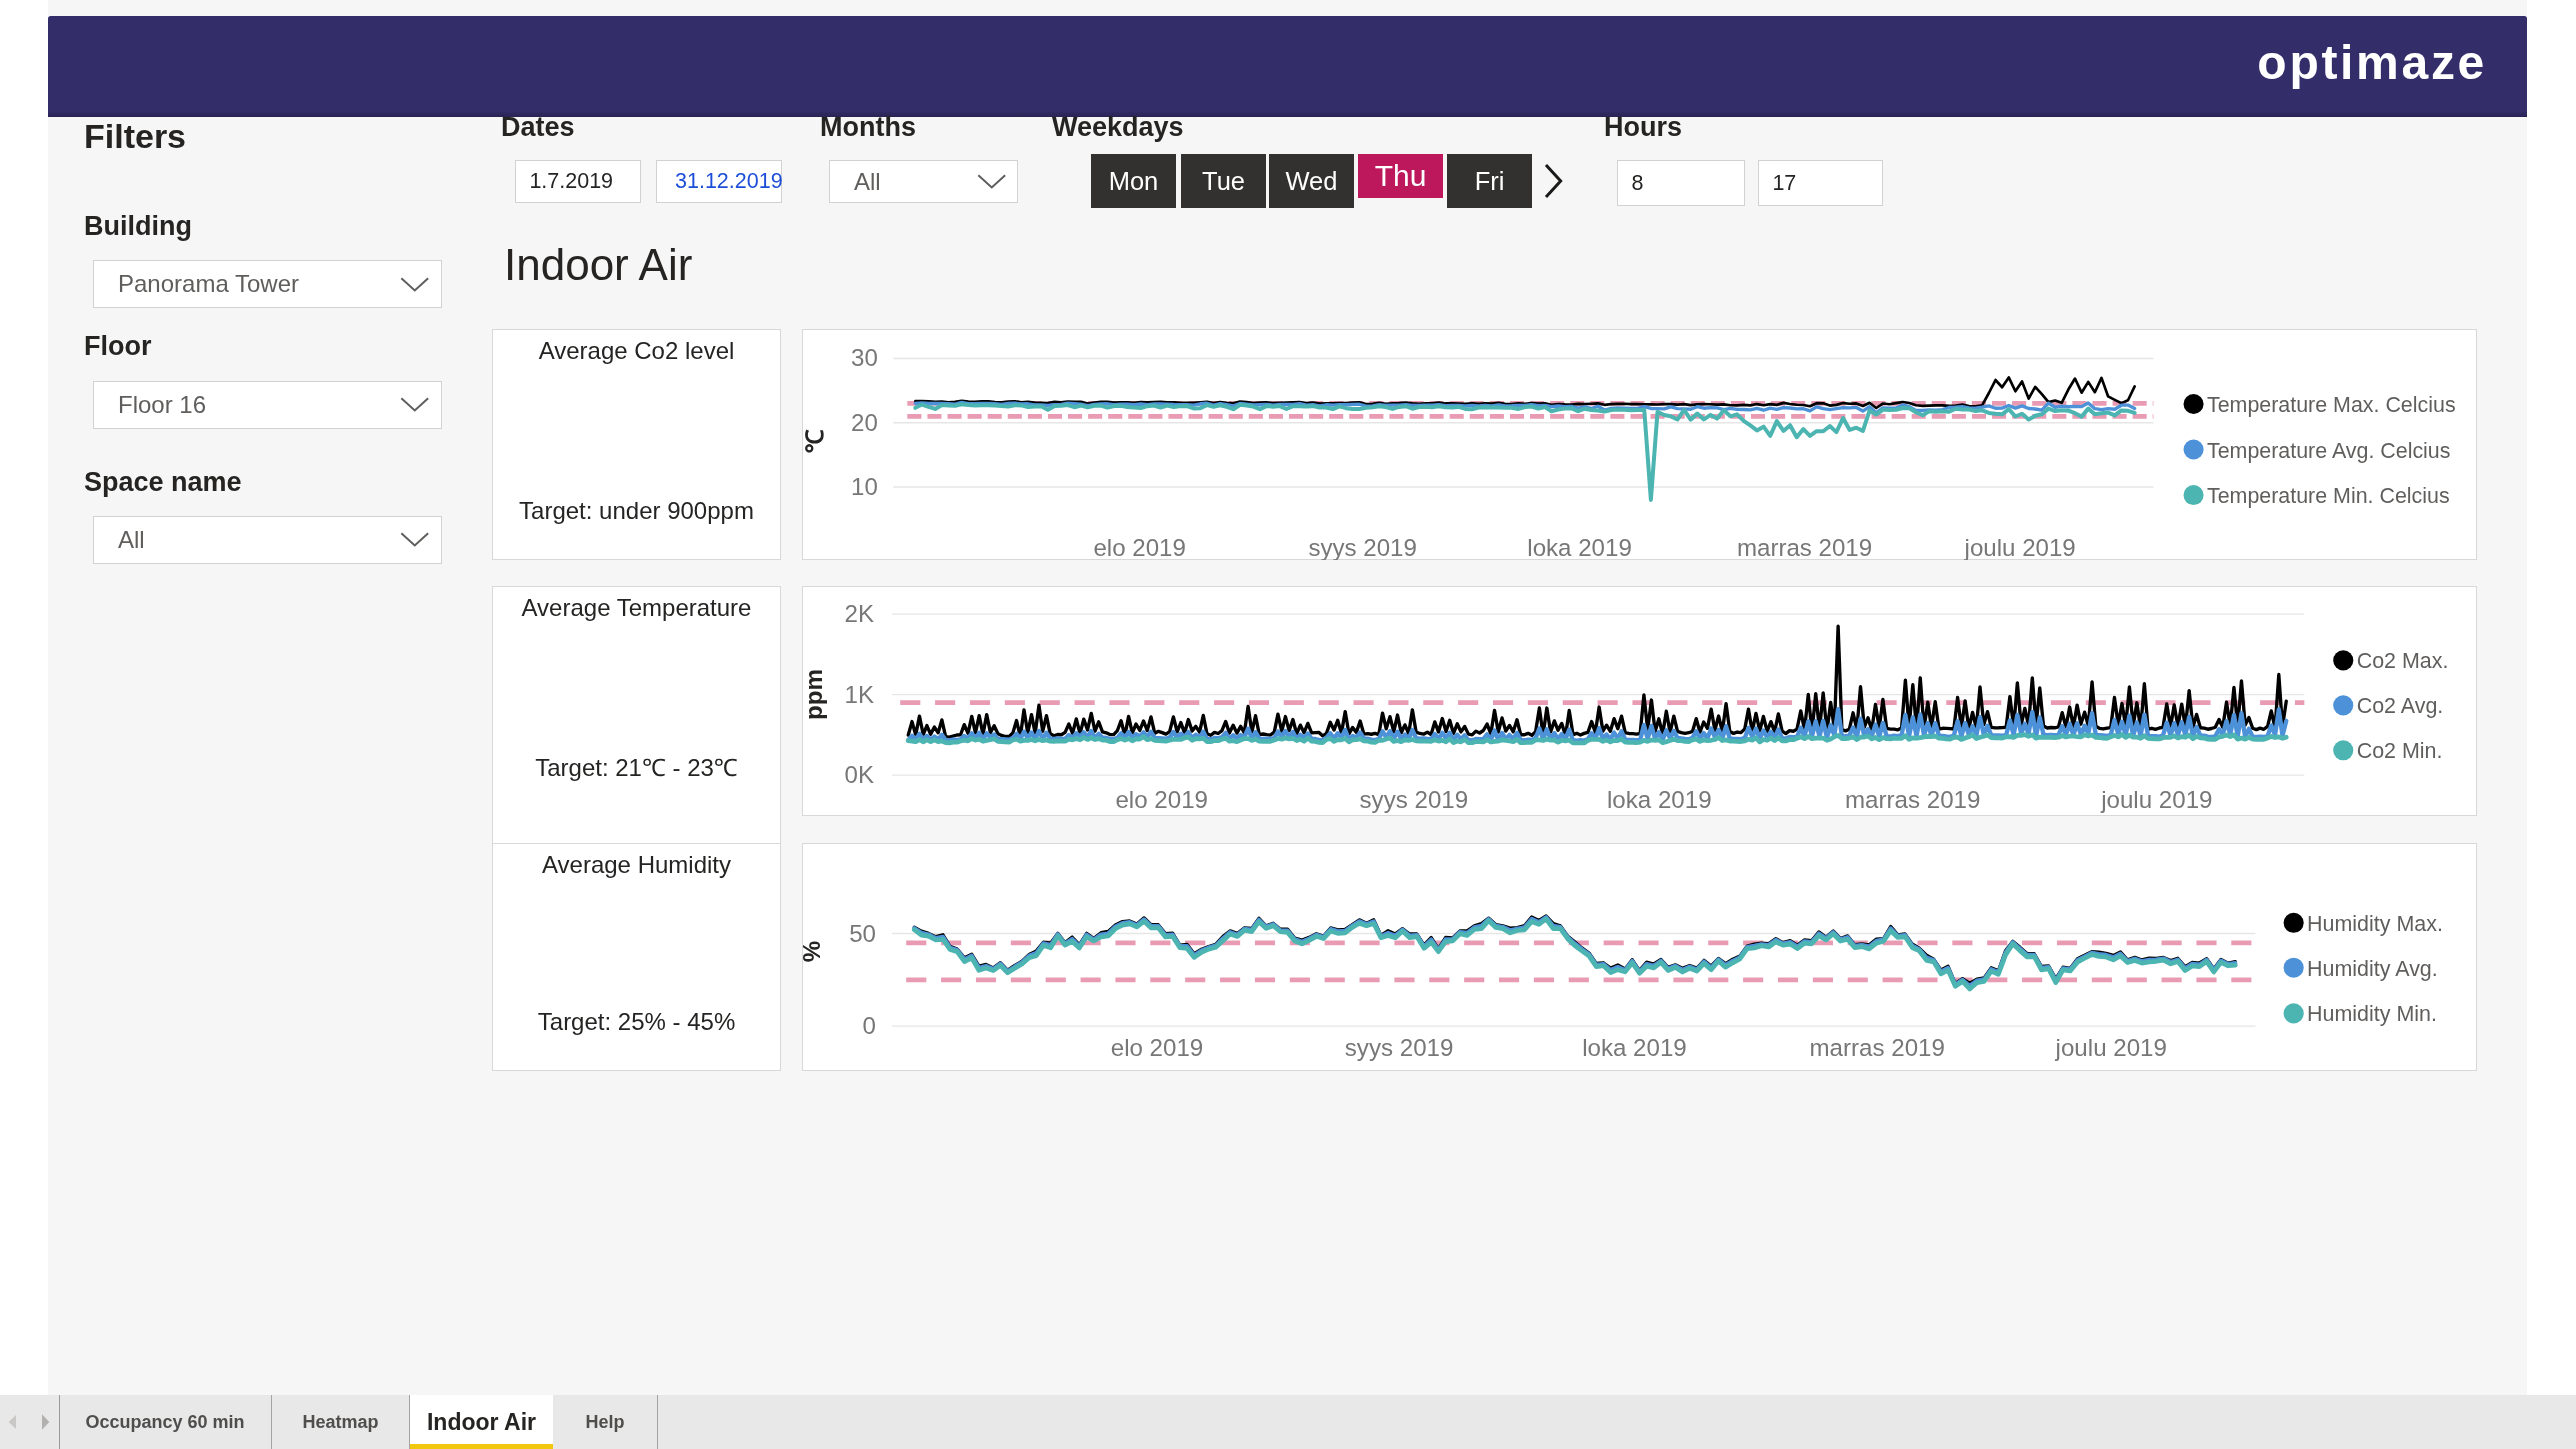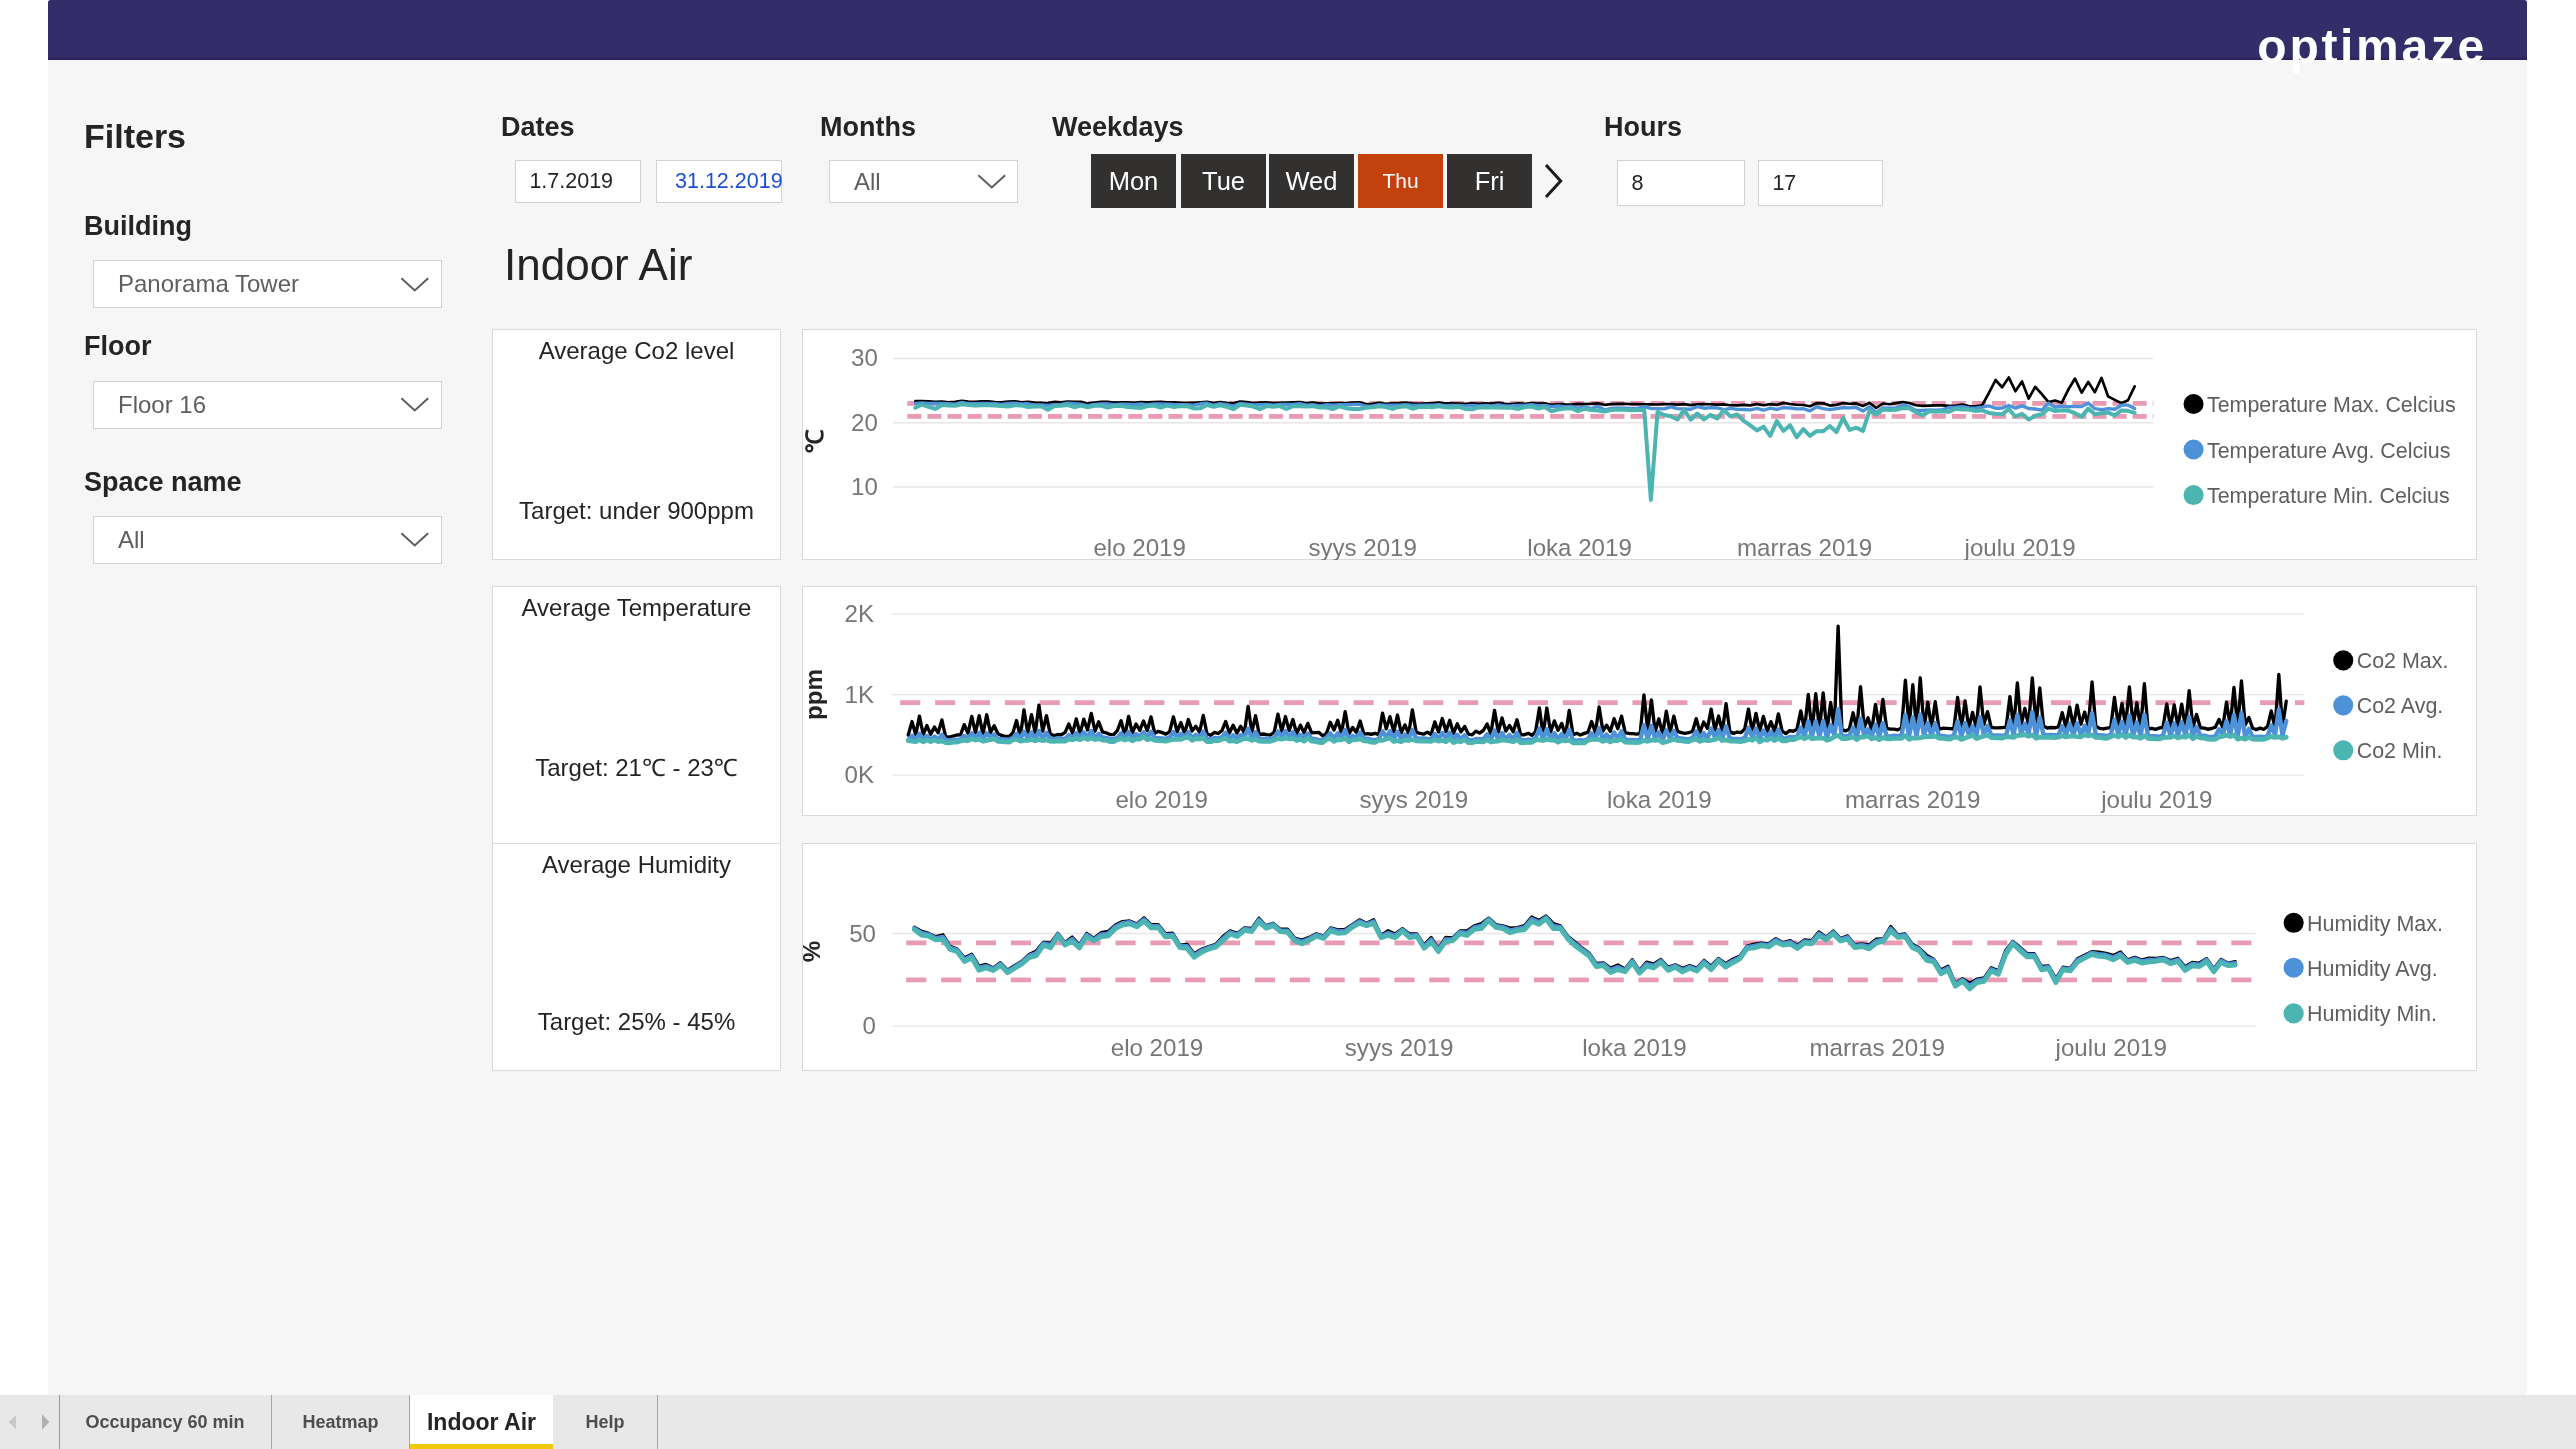--- a/index.html
+++ b/index.html
@@ -1,19 +1,19 @@
 <!DOCTYPE html>
 <html style="font-size:10.7px"><head><meta charset="utf-8">
 <style>
 html,body{margin:0;padding:0;background:#fff;font-family:"Liberation Sans",sans-serif;}
 *{box-sizing:content-box}
 </style></head>
 <body style="width:2576px;height:1449px;position:relative;overflow:hidden">
 <div style="position:absolute;left:48px;top:0;width:2479px;height:1395px;background:#f6f6f6">
- <div style="position:absolute;left:0;top:0;width:2479px;height:60px;background:linear-gradient(180deg,#332d69 0%,#332d69 94%,#282254 100%);border-radius:2.7px 2.7px 0 0">
+ <div style="position:absolute;left:0;top:16px;width:2479px;height:101px;background:linear-gradient(180deg,#332d69 0%,#332d69 94%,#282254 100%);border-radius:2.7px 2.7px 0 0">
   <div style="position:absolute;right:40px;top:19px;font-size:48px;font-weight:bold;color:#fff;letter-spacing:2.7px">optimaze</div>
  </div>
 </div>
 <div style="position:absolute;left:48px;top:81px;width:2479px;height:1314px">
  <div style="position:absolute;left:0;top:0;width:2479px;height:1314px"></div>
 </div>
 <div style="position:absolute;left:84px;top:117px;font-size:34px;font-weight:bold;color:#252423;white-space:nowrap">Filters</div>
 <div style="position:absolute;left:84px;top:211px;font-size:27px;font-weight:bold;color:#252423;white-space:nowrap">Building</div>
 <div style="position:absolute;left:93px;top:260px;width:349px;height:48px;background:#fff;border:1.3px solid #d4d2d0;box-sizing:border-box;display:flex;align-items:center;padding-left:24px;font-size:24px;color:#605e5c;white-space:nowrap">Panorama Tower</div>
 <svg style="position:absolute;left:400px;top:277px" width="29.5" height="14.8" viewBox="0 0 44 22">
@@ -34,21 +34,21 @@
 <div style="position:absolute;left:656px;top:160px;width:126px;height:43px;background:#fff;border:1.3px solid #d4d2d0;box-sizing:border-box;display:flex;align-items:center;padding-left:18px;font-size:21.5px;color:#1d4ed8;white-space:nowrap">31.12.2019</div>
 <div style="position:absolute;left:820px;top:112px;font-size:27px;font-weight:bold;color:#252423;white-space:nowrap">Months</div>
 <div style="position:absolute;left:829px;top:160px;width:189px;height:43px;background:#fff;border:1.3px solid #d4d2d0;box-sizing:border-box;display:flex;align-items:center;padding-left:24px;font-size:24px;color:#605e5c;white-space:nowrap">All</div>
 <svg style="position:absolute;left:977px;top:174px" width="29.5" height="14.8" viewBox="0 0 44 22">
     <polyline points="2,2 22.0,20 42,2" fill="none" stroke="#605e5c" stroke-width="3"></polyline>
   </svg>
 <div style="position:absolute;left:1052px;top:112px;font-size:27px;font-weight:bold;color:#252423;white-space:nowrap">Weekdays</div>
 <div style="position:absolute;left:1091px;top:154px;width:85px;height:54px;background:#323130;color:#fff;font-size:25.5px;display:flex;align-items:center;justify-content:center">Mon</div>
 <div style="position:absolute;left:1181px;top:154px;width:85px;height:54px;background:#323130;color:#fff;font-size:25.5px;display:flex;align-items:center;justify-content:center">Tue</div>
 <div style="position:absolute;left:1269px;top:154px;width:85px;height:54px;background:#323130;color:#fff;font-size:25.5px;display:flex;align-items:center;justify-content:center">Wed</div>
-<div style="position:absolute;left:1358px;top:154px;width:85px;height:54px;background:#c2410c;color:#fff;font-size:21px;display:flex;align-items:center;justify-content:center">Thu</div>
+<div style="position:absolute;left:1358px;top:154px;width:85px;height:44px;background:#be185d;color:#fff;font-size:30px;display:flex;align-items:center;justify-content:center">Thu</div>
 <div style="position:absolute;left:1447px;top:154px;width:85px;height:54px;background:#323130;color:#fff;font-size:25.5px;display:flex;align-items:center;justify-content:center">Fri</div>
 <svg style="position:absolute;left:1542px;top:161px" width="24" height="40" viewBox="0 0 36 60">
     <polyline points="6,6 28,30 6,54" fill="none" stroke="#1b1a19" stroke-width="4.5"></polyline>
   </svg>
 <div style="position:absolute;left:1604px;top:112px;font-size:27px;font-weight:bold;color:#252423;white-space:nowrap">Hours</div>
 <div style="position:absolute;left:1617px;top:160px;width:128px;height:46px;background:#fff;border:1.3px solid #d4d2d0;box-sizing:border-box;display:flex;align-items:center;padding-left:13.4px;font-size:21.5px;color:#252423;white-space:nowrap">8</div>
 <div style="position:absolute;left:1758px;top:160px;width:125px;height:46px;background:#fff;border:1.3px solid #d4d2d0;box-sizing:border-box;display:flex;align-items:center;padding-left:13.4px;font-size:21.5px;color:#252423;white-space:nowrap">17</div>
 <div style="position:absolute;left:504px;top:240px;font-size:44px;font-weight:normal;color:#252423;white-space:nowrap">Indoor Air</div>
 <div style="position:absolute;left:492px;top:329px;width:289px;height:231px;background:#fff;border:1.3px solid #d8d8d8;box-sizing:border-box">
     <div style="position:absolute;top:6.7px;width:100%;text-align:center;font-size:24px;color:#252423">Average Co2 level</div>

